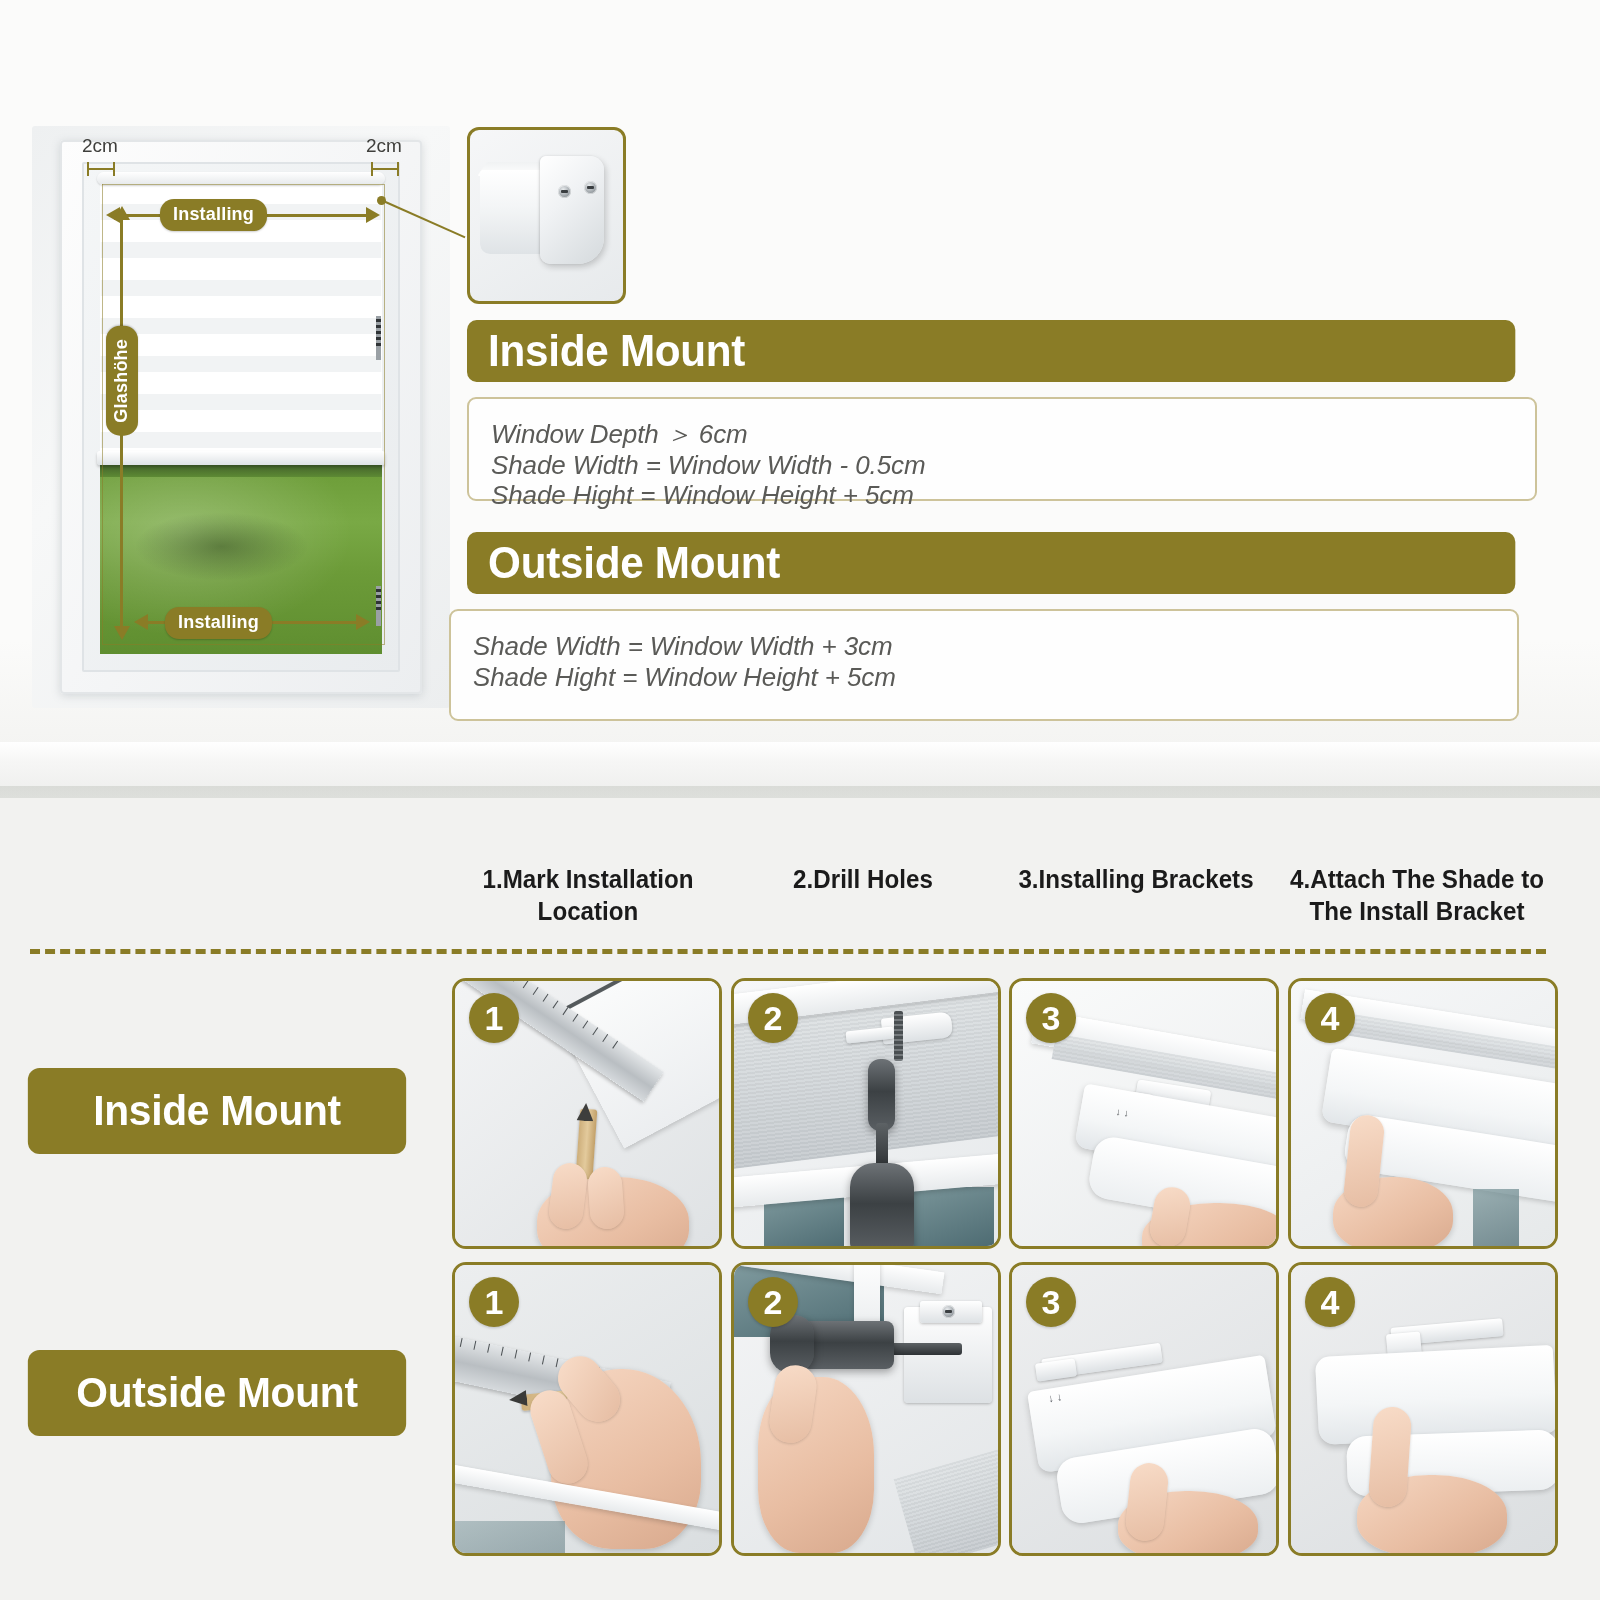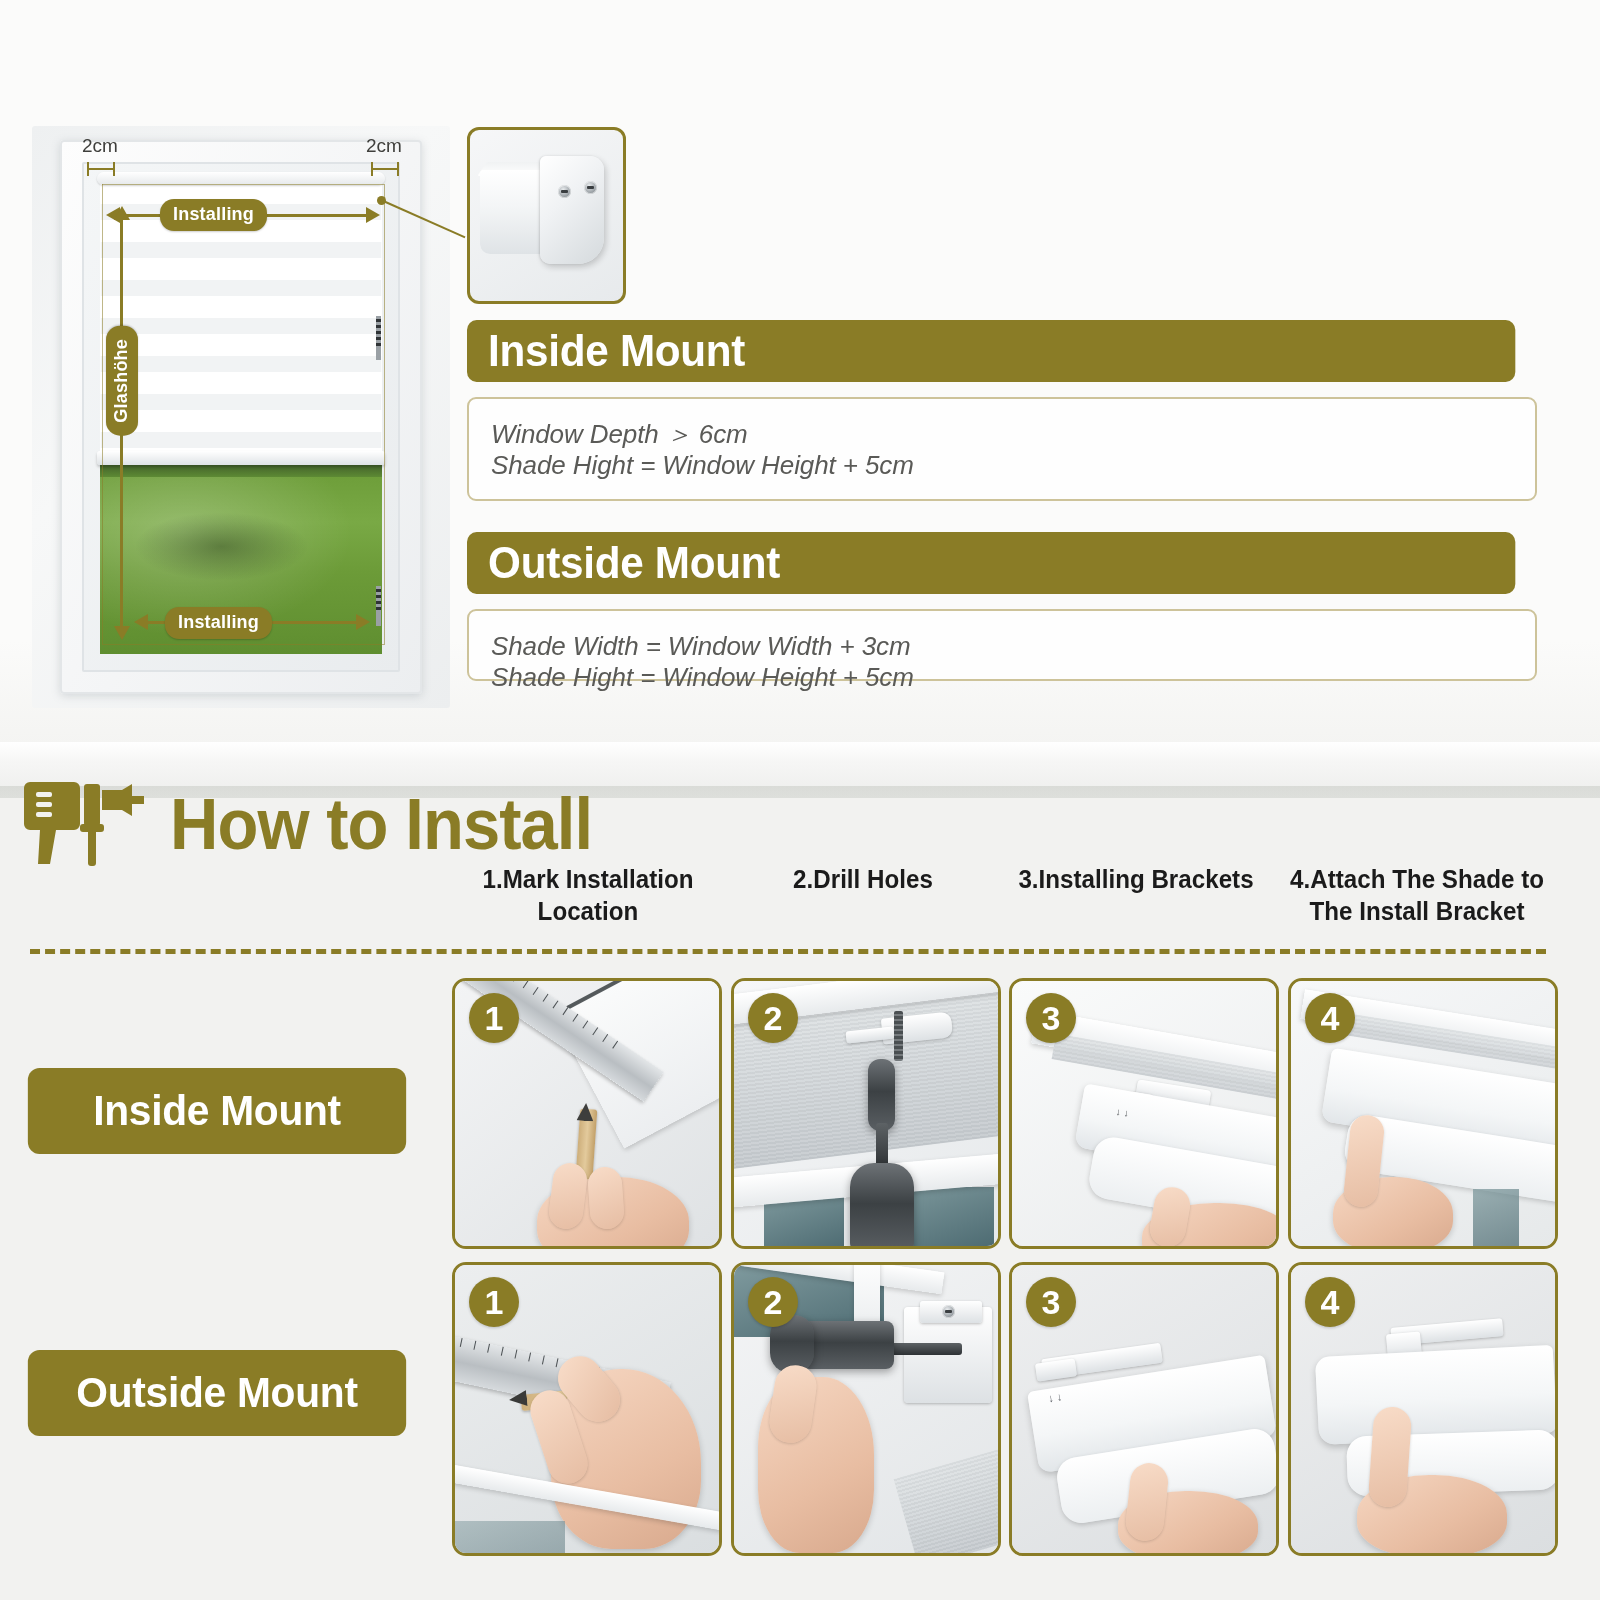--- a/index.html
+++ b/index.html
@@ -367,51 +367,37 @@
         <div class="bc-screw" style="left:78px;top:29px;"></div>
         <div class="bc-screw" style="left:104px;top:25px;"></div>
       </div>
     </div>
 
     <div class="mount-bar" style="left:467px;top:320px;width:1070px;height:62px;">
       <span>Inside Mount</span>
     </div>
     <div class="mount-box" style="left:467px;top:397px;width:1070px;height:104px;">
       <div class="mount-line">Window Depth ＞ 6cm</div>
+      <div class="mount-line">Shade Width = Window Width - 0.5cm</div>
       <div class="mount-line">Shade Hight = Window Height + 5cm</div>
     </div>
 
     <div class="mount-bar" style="left:467px;top:532px;width:1070px;height:62px;">
       <span>Outside Mount</span>
     </div>
-    <div class="mount-box" style="left:467px;top:609px;width:1070px;height:72px;">
+    <div class="mount-box" style="left:449px;top:609px;width:1070px;height:112px;">
       <div class="mount-line">Shade Width = Window Width + 3cm</div>
       <div class="mount-line">Shade Hight = Window Height + 5cm</div>
     </div>
   </section>
 
   <div class="divider"></div>
 
   <section class="sec-install">
 
-    <div class="install-head">
-      <svg class="icon-drill" viewBox="0 0 130 96">
-        <g fill="#8a7c26">
-          <path d="M8 6 h44 a6 6 0 0 1 6 6 v36 a6 6 0 0 1 -6 6 h-18 l-6 34 h-12 l2 -34 h-10 a6 6 0 0 1 -6 -6 v-36 a6 6 0 0 1 6 -6 z"></path>
-          <rect x="62" y="8" width="16" height="42" rx="3"></rect>
-          <path d="M80 14 h20 l10 -6 v12 h12 v8 h-12 v12 l-10 -6 h-20 z"></path>
-          <rect x="66" y="52" width="8" height="38" rx="3"></rect>
-          <rect x="58" y="48" width="24" height="8" rx="3"></rect>
-          <rect x="14" y="16" width="16" height="5" rx="2" fill="#f2f2f0"></rect>
-          <rect x="14" y="26" width="16" height="5" rx="2" fill="#f2f2f0"></rect>
-          <rect x="14" y="36" width="16" height="5" rx="2" fill="#f2f2f0"></rect>
-        </g>
-      </svg>
-      <div class="title-install">How to Install</div>
-    </div>
 
     <div class="step-head" style="left:443px;width:290px;">
       <div>1.Mark Installation Location</div>
     </div>
     <div class="step-head" style="left:722px;width:282px;">
       <div>2.Drill Holes</div>
     </div>
     <div class="step-head" style="left:1000px;width:272px;">
       <div>3.Installing Brackets</div>
     </div>

